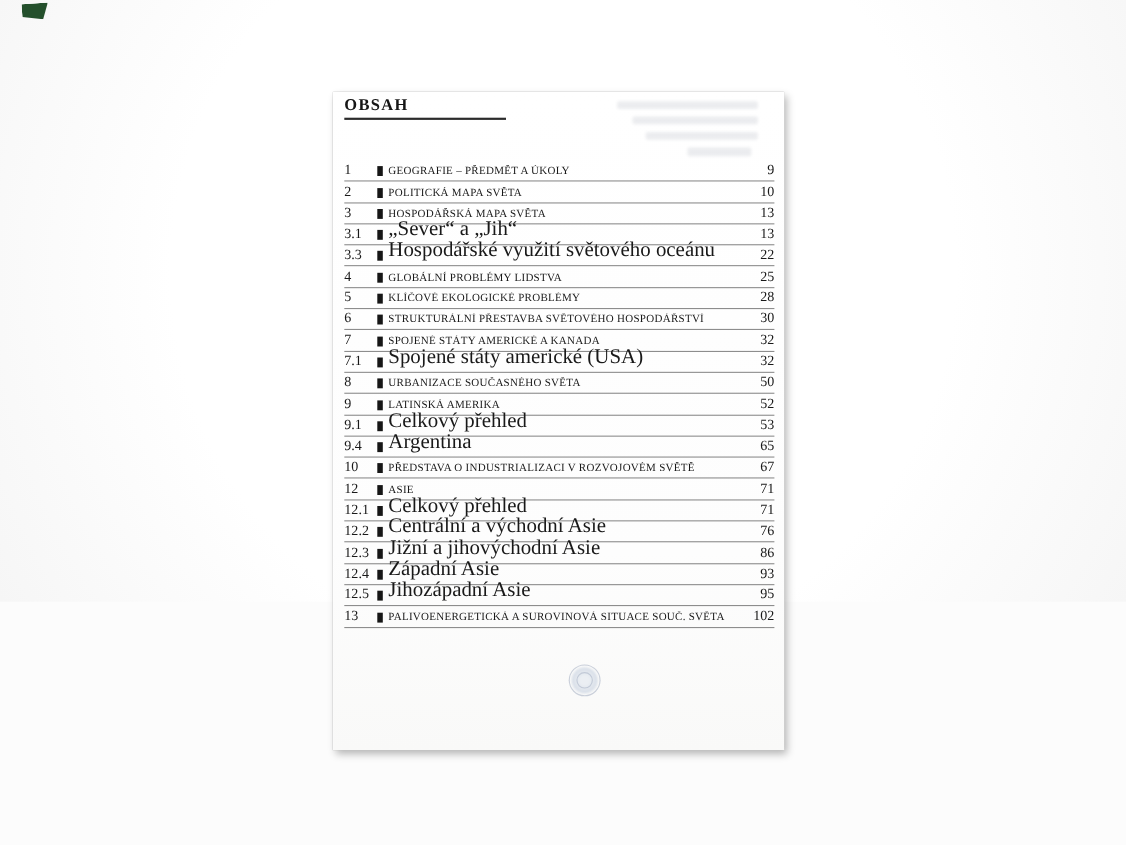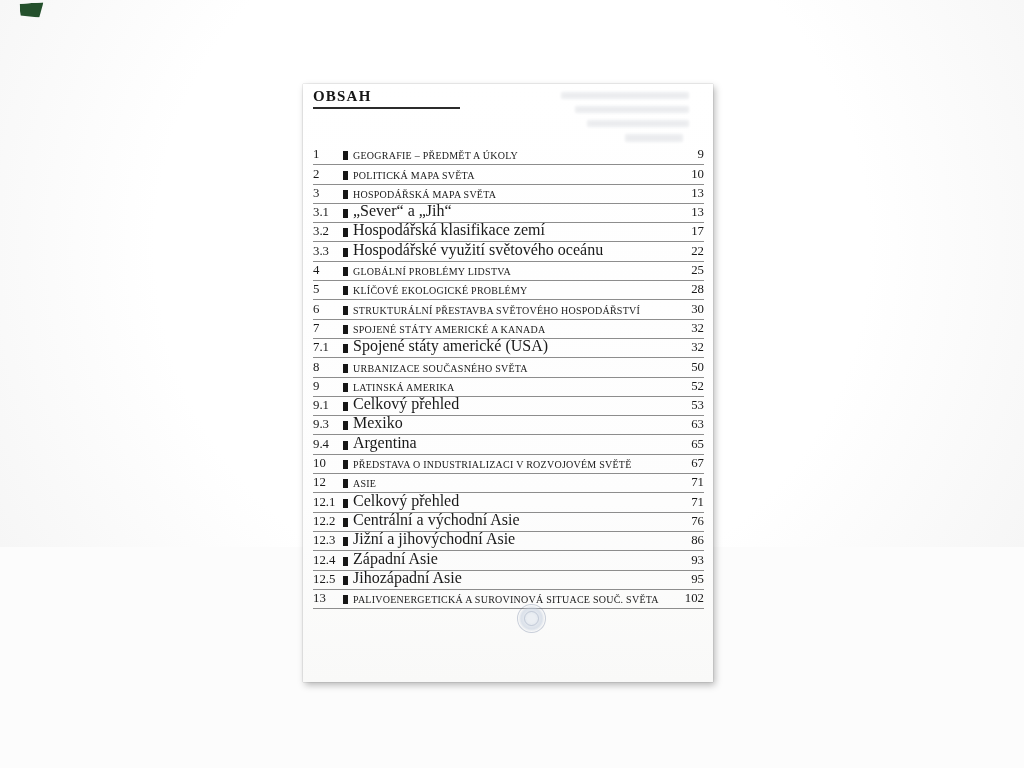--- a/index.html
+++ b/index.html
@@ -27,21 +27,21 @@
   .g2{left:272px;top:22px;width:114px;height:7px;}
   .g3{left:284px;top:36px;width:102px;height:7px;}
   .g4{left:322px;top:50px;width:58px;height:8px;}
 
   
   .toc{position:absolute;left:10px;top:62px;right:9px;}
   .row{display:flex;align-items:flex-end;height:19.3px;box-sizing:border-box;
     border-bottom:1px solid #8d8d8d;padding-bottom:2px;color:#191919;}
   .num{width:30px;flex:none;font-size:12.8px;}
   .bullet{width:5px;height:9px;background:#161616;flex:none;margin:0 5px 2px 0;}
-  .label{font-size:16px;white-space:nowrap;overflow:hidden;}
+  .label{font-size:19px;white-space:nowrap;overflow:hidden;}
   .row.caps .label{font-size:10px;letter-spacing:0.25px;padding-bottom:1px;}
   .pg{margin-left:auto;font-size:12.8px;padding-left:6px;}
 
   
   .stamp{position:absolute;left:214px;top:520px;width:27px;height:27px;border-radius:50%;
     border:1px solid rgba(75,95,135,0.5);opacity:0.55;filter:blur(0.4px);
     background:radial-gradient(circle,#dfe6ef 20%,#c2cddd 55%,transparent 70%);}
   .stamp-inner{position:absolute;left:6px;top:6px;width:13px;height:13px;border-radius:50%;
     border:1px solid rgba(75,95,135,0.45);}
 </style>
@@ -81,26 +81,20 @@
     <span class="label">HOSPODÁŘSKÁ MAPA SVĚTA</span>
     <span class="pg">13</span>
   </div>
         <div class="row">
     <span class="num">3.1</span>
     <span class="bullet"></span>
     <span class="label">„Sever“ a „Jih“</span>
     <span class="pg">13</span>
   </div>
         <div class="row">
-    <span class="num">3.2</span>
-    <span class="bullet"></span>
-    <span class="label">Hospodářská klasifikace zemí</span>
-    <span class="pg">17</span>
-  </div>
-        <div class="row">
     <span class="num">3.3</span>
     <span class="bullet"></span>
     <span class="label">Hospodářské využití světového oceánu</span>
     <span class="pg">22</span>
   </div>
         <div class="row caps">
     <span class="num">4</span>
     <span class="bullet"></span>
     <span class="label">GLOBÁLNÍ PROBLÉMY LIDSTVA</span>
     <span class="pg">25</span>
@@ -139,26 +133,20 @@
     <span class="num">9</span>
     <span class="bullet"></span>
     <span class="label">LATINSKÁ AMERIKA</span>
     <span class="pg">52</span>
   </div>
         <div class="row">
     <span class="num">9.1</span>
     <span class="bullet"></span>
     <span class="label">Celkový přehled</span>
     <span class="pg">53</span>
-  </div>
-        <div class="row">
-    <span class="num">9.3</span>
-    <span class="bullet"></span>
-    <span class="label">Mexiko</span>
-    <span class="pg">63</span>
   </div>
         <div class="row">
     <span class="num">9.4</span>
     <span class="bullet"></span>
     <span class="label">Argentina</span>
     <span class="pg">65</span>
   </div>
         <div class="row caps">
     <span class="num">10</span>
     <span class="bullet"></span>

